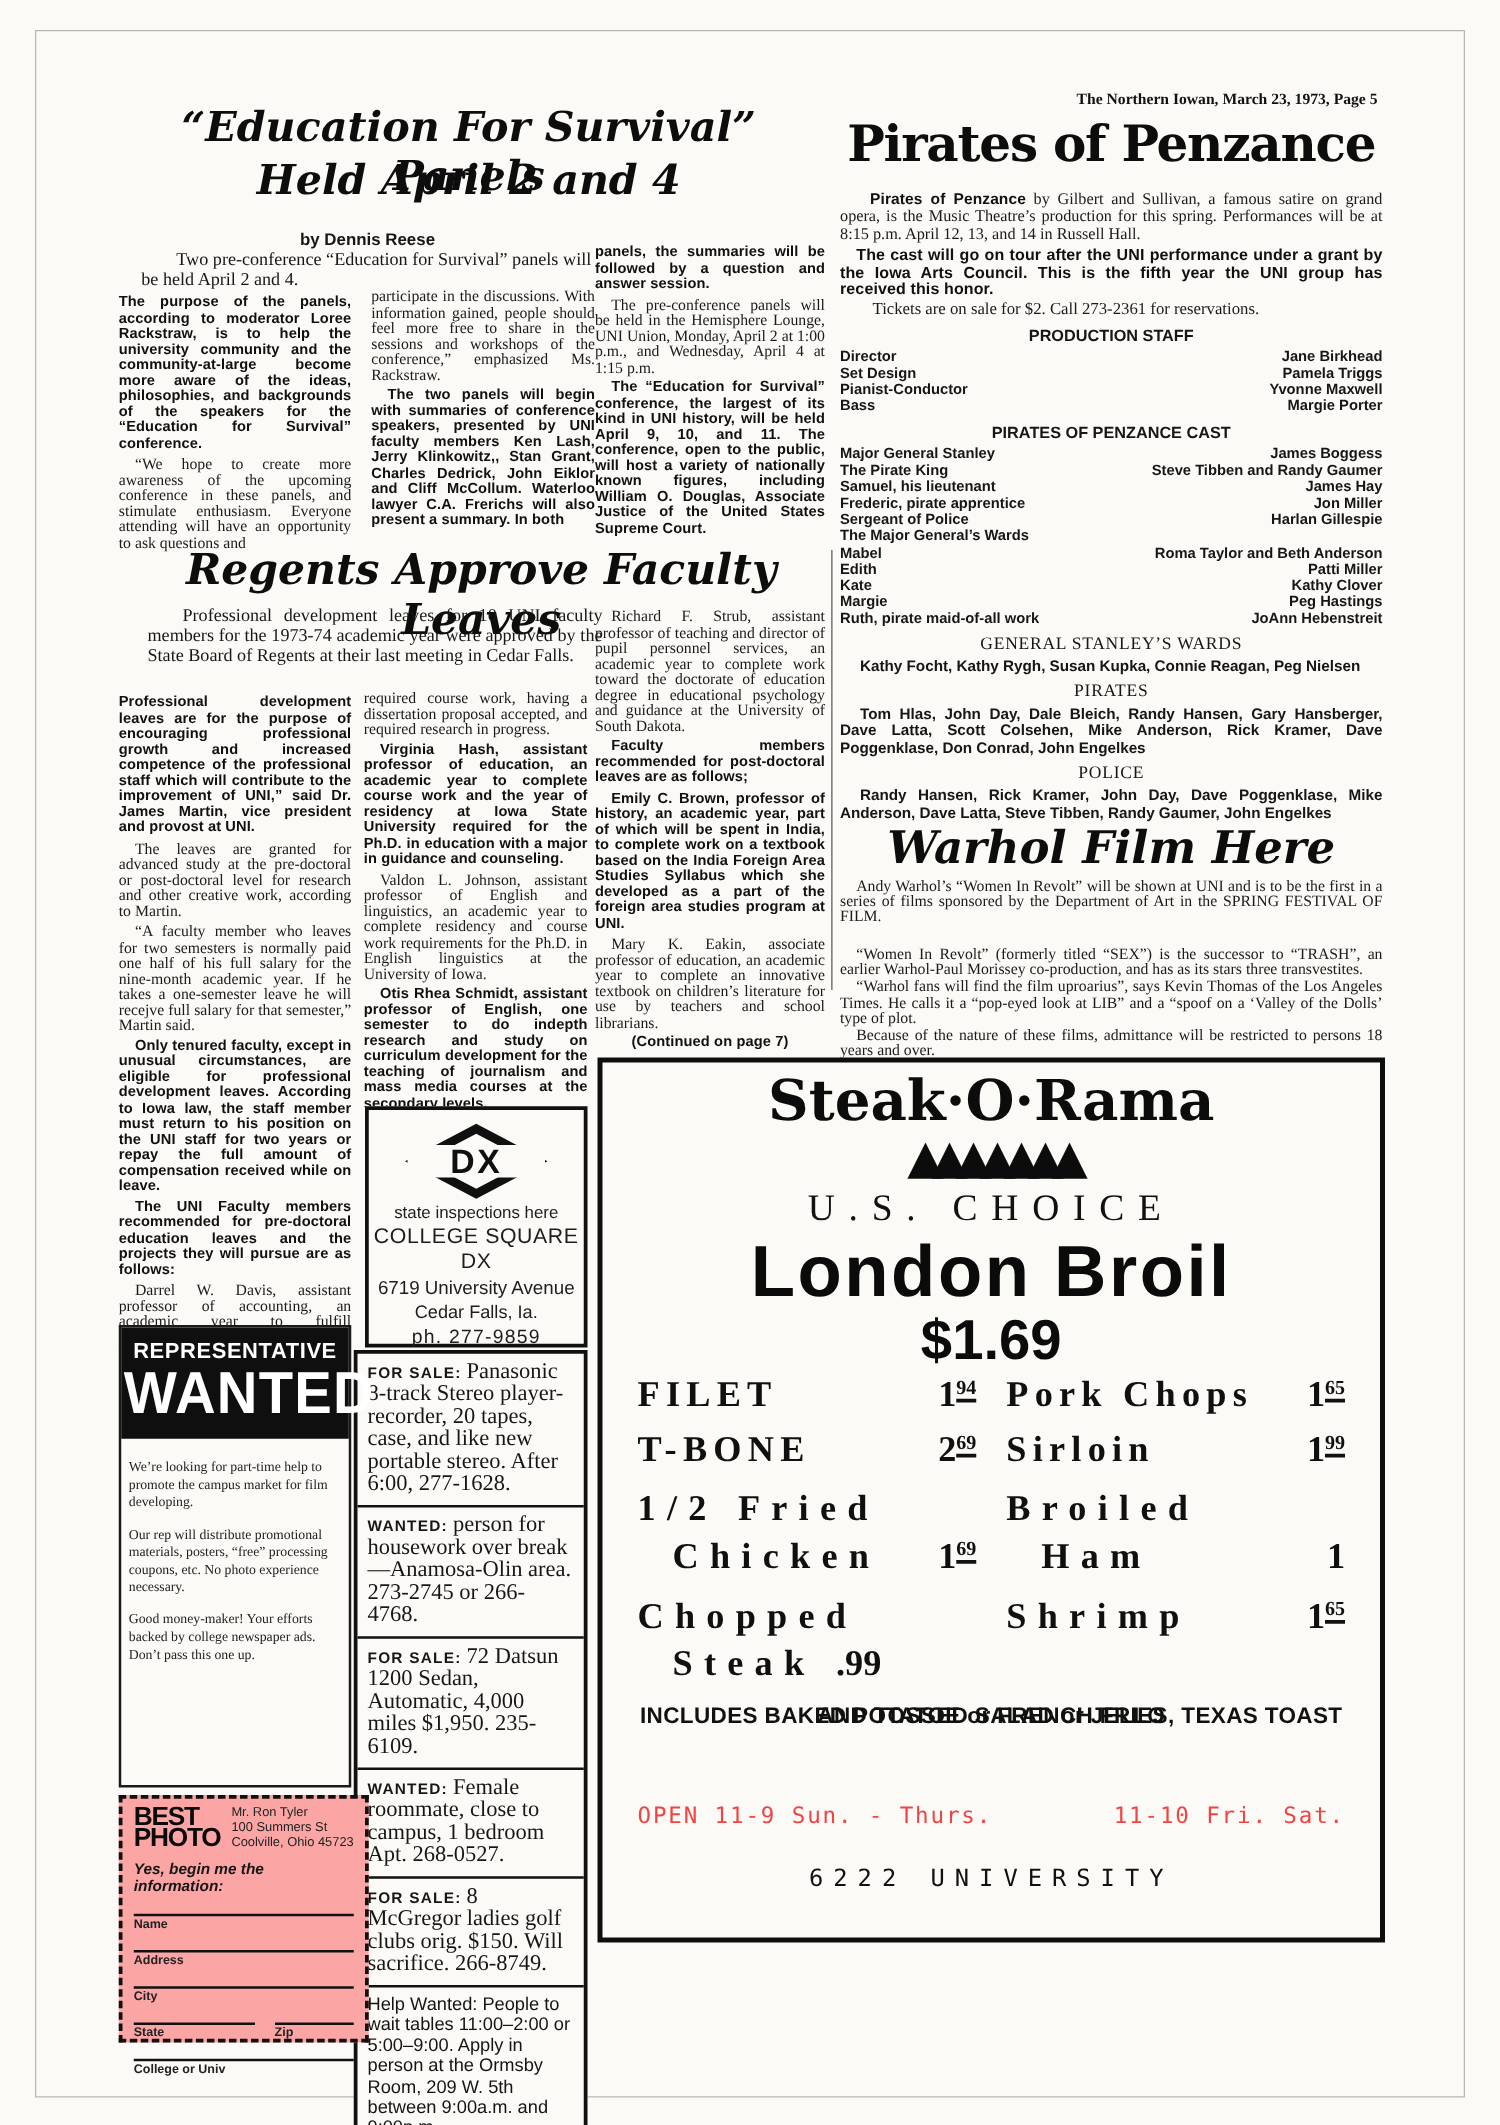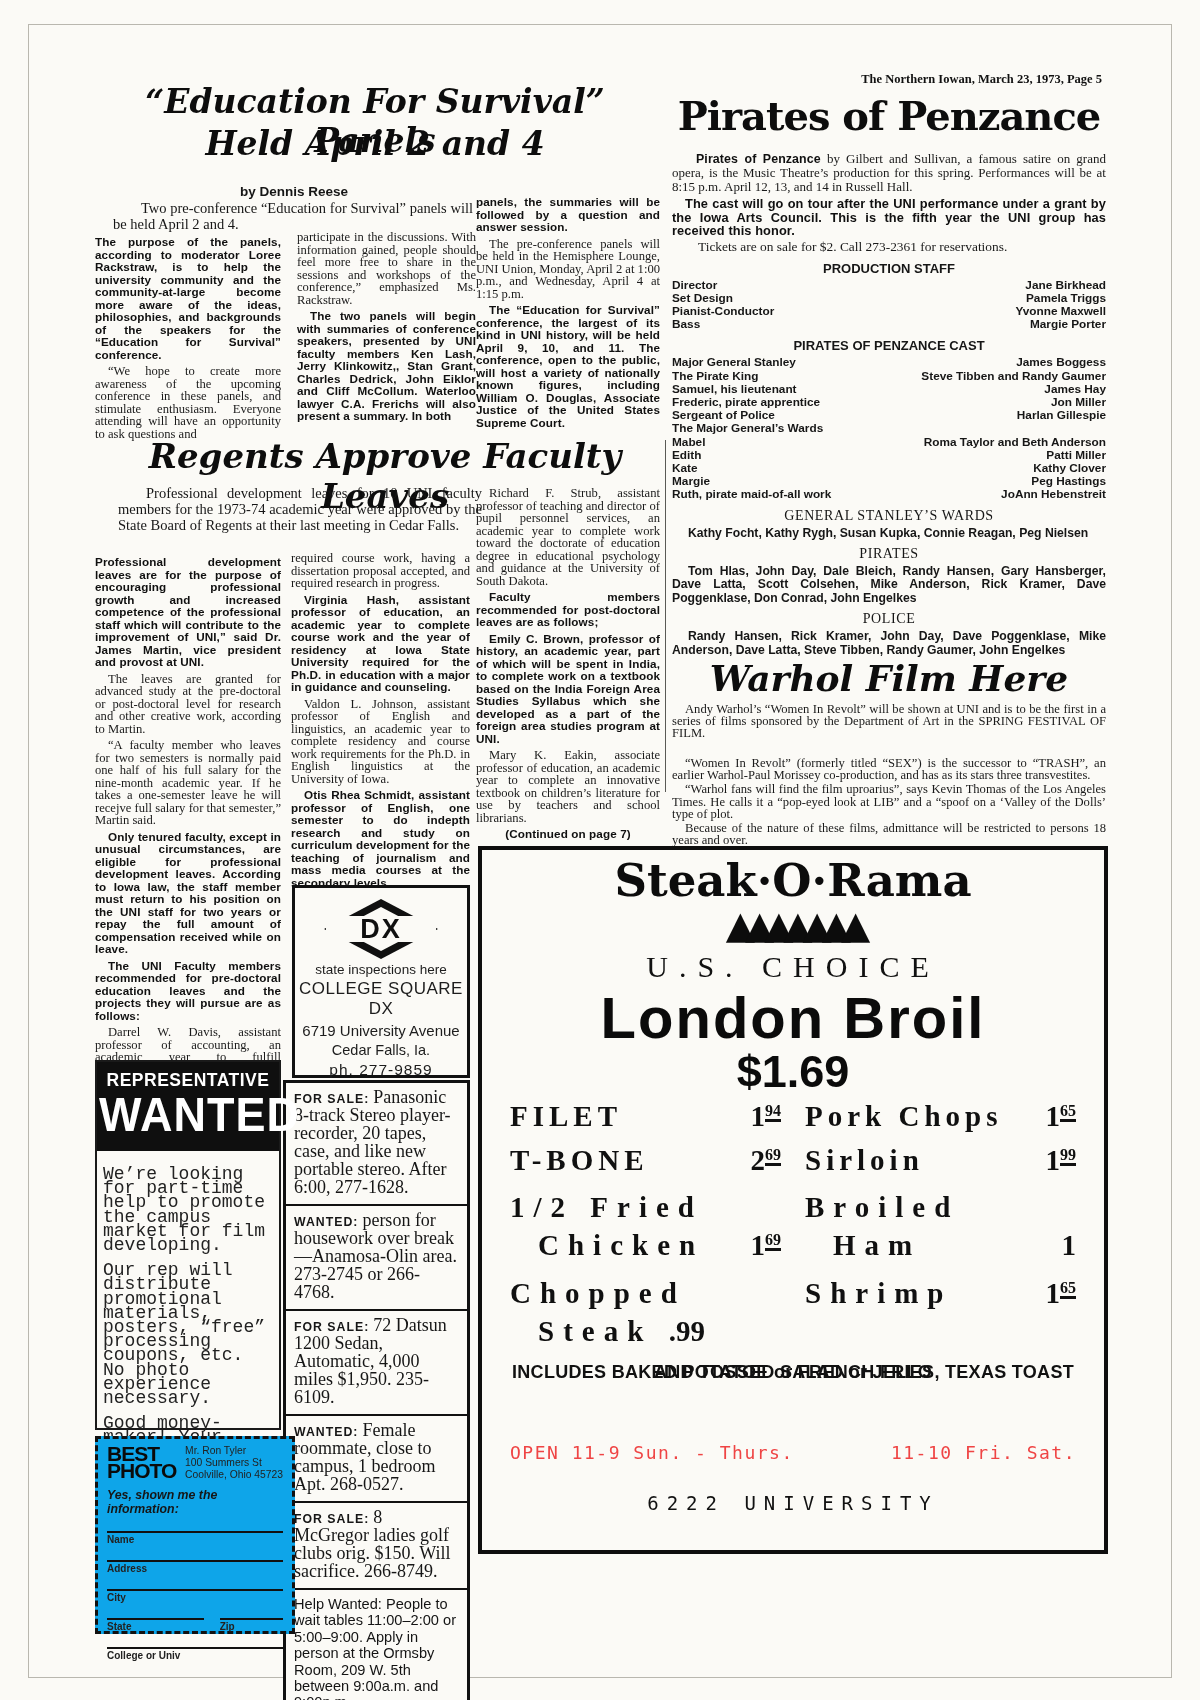--- a/index.html
+++ b/index.html
@@ -37,23 +37,23 @@
   .cl-item:last-child{border-bottom:none;}
   .cl-label{font-family:"Liberation Sans",sans-serif;font-weight:700;font-size:12.3px;letter-spacing:1px;}
   .cl-text{font-family:Liberation Serif, serif;font-size:18px;line-height:13.4px;text-align:justify;}
   .cl-soft{font-family:"Liberation Sans",sans-serif;font-size:14.6px;line-height:16.4px;color:#141414;}
   .cl-plain{font-family:"Liberation Serif",serif;font-size:12.2px;line-height:12.8px;text-align:justify;}
   
   .rep-box{border:2px solid #1a1a1a;background:#fbfaf6;}
   .rep-head{background:#0f0f0f;color:#fff;text-align:center;padding:8px 2px 12px;}
   .rep-t1{font-family:"Liberation Sans",sans-serif;font-weight:700;font-size:17.5px;letter-spacing:.5px;}
   .rep-t2{font-family:"Liberation Sans",sans-serif;font-weight:700;font-size:45px;line-height:48px;letter-spacing:1px;transform:scaleY(1.05);}
-  .rep-p{font-family:Liberation Mono, monospace;font-size:18px;line-height:14.2px;margin:11px 6px 0;color:#222;}
-  
-  .coupon{border:3px dashed #111;background:#0ea5e9;padding:6px 9px 8px;}
+  .rep-p{font-family:Liberation Serif, serif;font-size:11px;line-height:14.2px;margin:11px 6px 0;color:#222;}
+  
+  .coupon{border:3px dashed #111;background:#fca5a5;padding:6px 9px 8px;}
   .cp-logo1,.cp-logo2{font-family:"Liberation Sans",sans-serif;font-weight:900;font-size:21px;line-height:17px;letter-spacing:-1px;color:#0b0b0b;}
   .cp-addr{font-family:"Liberation Sans",sans-serif;font-size:10.3px;line-height:12px;color:#222;}
   .cp-prompt{font-family:"Liberation Sans",sans-serif;font-weight:700;font-style:italic;font-size:12.3px;margin-top:7px;}
   .cp-field{border-top:2px solid #111;font-family:"Liberation Sans",sans-serif;font-weight:700;font-size:10px;padding-top:1px;margin-top:15px;color:#222;}
   .cp-split{display:flex;justify-content:space-between;margin-top:15px;}
   .cp-split .cp-field{margin-top:0;}
   
   .steak-box{border:4px solid #0e0e0e;background:#fbfaf6;}
   .steak-box .abs{left:0;right:0;text-align:center;}
   .sk-logo{font-family:"DejaVu Serif",serif;font-weight:bold;font-size:45px;letter-spacing:0;color:#0c0c0c;}
@@ -274,21 +274,21 @@
       <div>
         <div class="cp-logo1">BEST</div>
         <div class="cp-logo2">PHOTO</div>
       </div>
       <div class="cp-addr">
         <div>Mr. Ron Tyler</div>
         <div>100 Summers St</div>
         <div>Coolville, Ohio 45723</div>
       </div>
     </div>
-    <div class="cp-prompt">Yes, shown me the information:</div>
+    <div class="cp-prompt">Yes, begin me the information:</div>
     <div class="cp-field">Name</div>
     <div class="cp-field">Address</div>
     <div class="cp-field">City</div>
     <div class="cp-split">
       <div class="cp-field" style="width:55%;">State</div>
       <div class="cp-field" style="width:36%;">Zip</div>
     </div>
     <div class="cp-field">College or Univ</div>
   </div>
 

